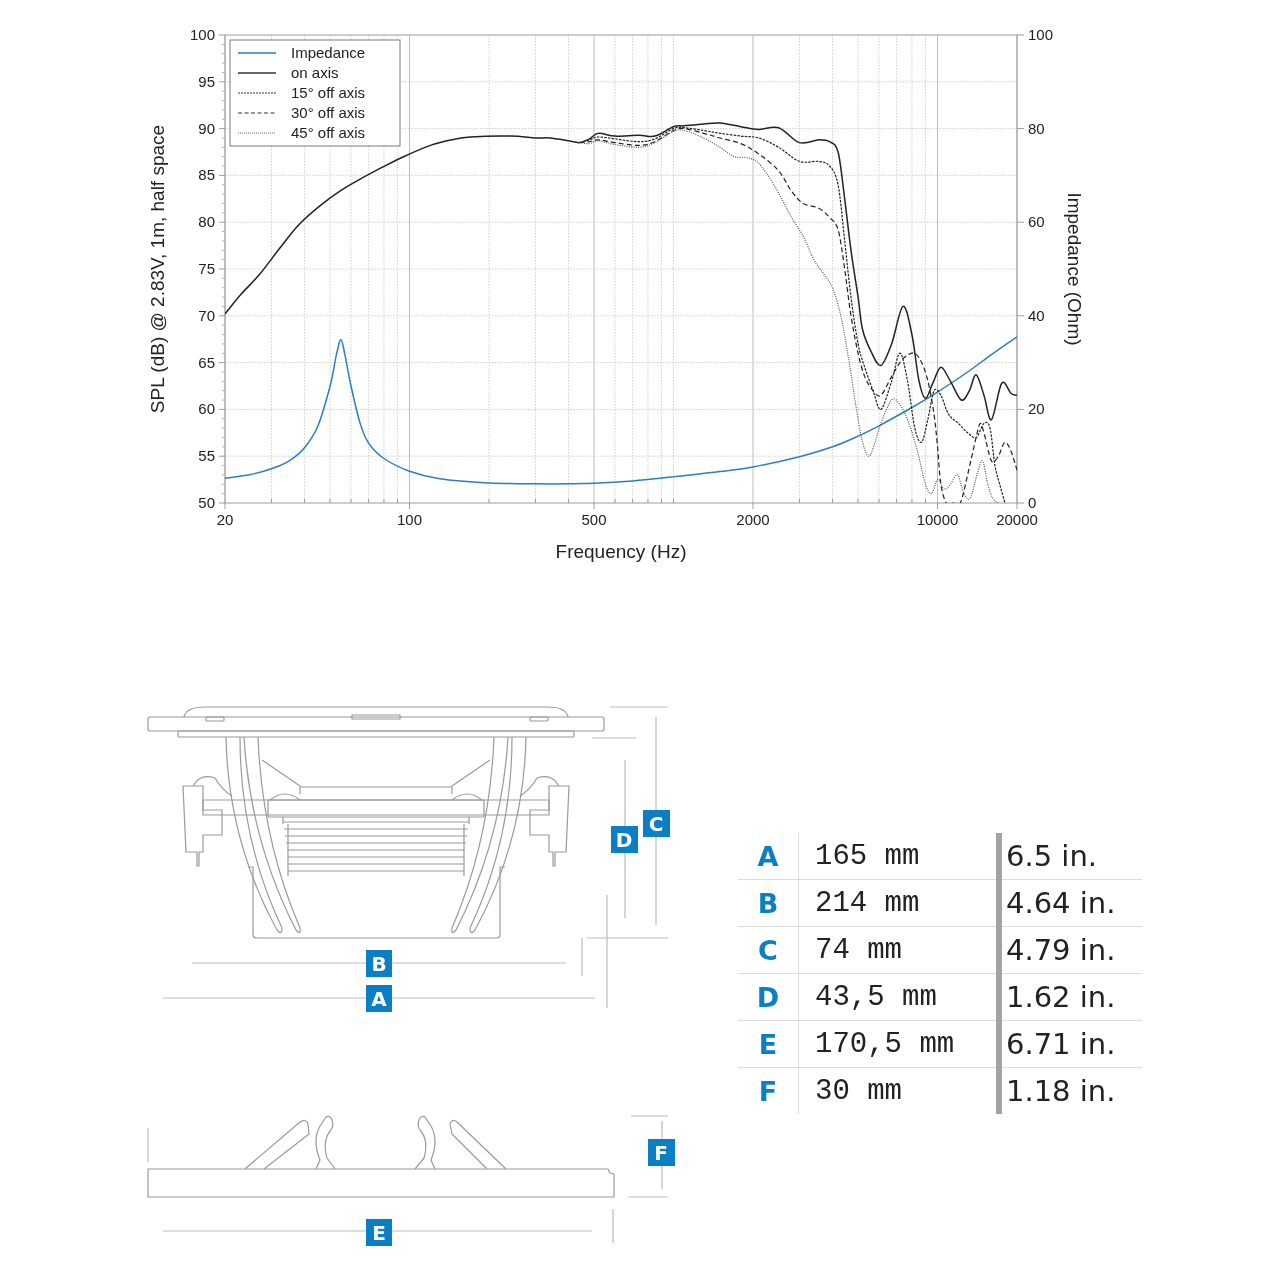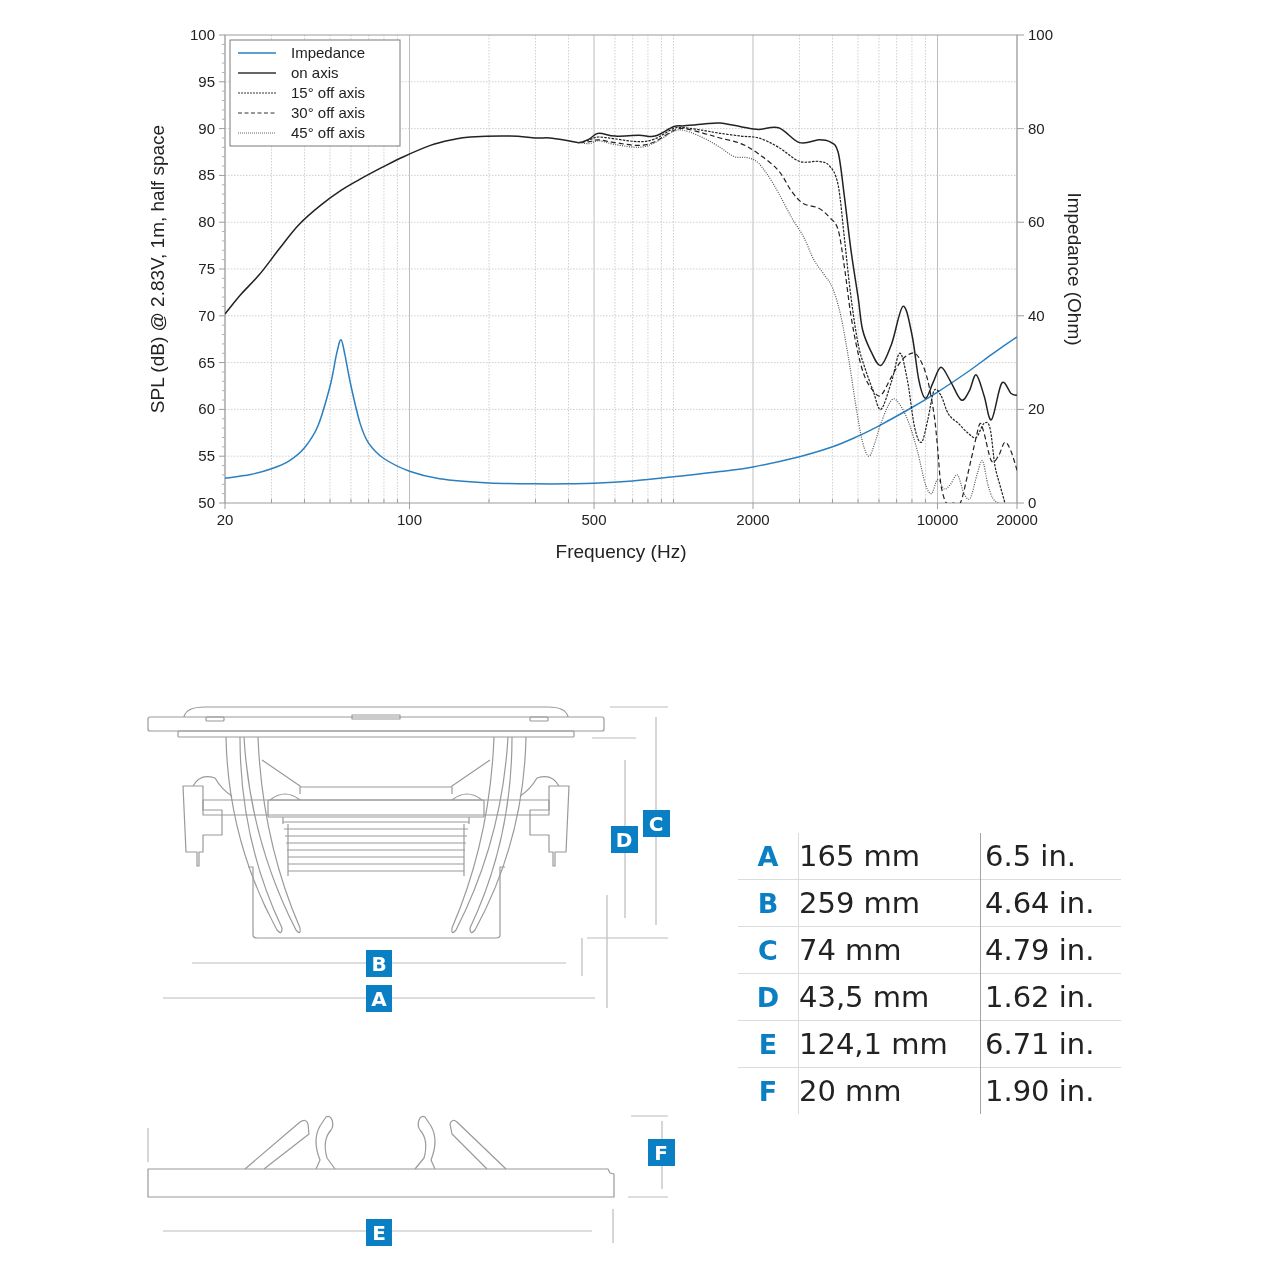--- a/index.html
+++ b/index.html
@@ -8,21 +8,21 @@
   #chart-svg { position: absolute; left: 0; top: 0; }
   .tick-label { font-size: 15px; fill: #222; font-family: "Liberation Sans", sans-serif; }
   .axis-title { font-size: 19px; fill: #222; font-family: "Liberation Sans", sans-serif; }
   .legend-text { font-size: 15px; fill: #222; font-family: "Liberation Sans", sans-serif; }
   #drawing-svg { position: absolute; left: 0; top: 680px; }
   .badge-text { font-family: "DejaVu Sans", sans-serif; font-weight: bold; font-size: 20px; fill: #fff; }
   .dim-table { position: absolute; left: 738px; top: 833px; border-collapse: collapse; }
   .dim-table td { height: 46px; padding: 0; font-family: "DejaVu Sans", sans-serif; font-size: 29px; color: #222; vertical-align: middle; }
   .dim-table tr + tr td { border-top: 1px solid #dcdcdc; }
   .dim-table td.col-letter { width: 60px; color: #0a7fc3; font-weight: bold; font-size: 27px; text-align: center; border-right: 1px solid #dcdcdc; }
-  .dim-table td.col-mm { width: 181px; padding-left: 0; border-right: 1px solid #a3a3a3; }
+  .dim-table td.col-mm { width: 181px; padding-left: 16px; border-right: 6px solid #a3a3a3; font-family: Liberation Mono, monospace; }
   .dim-table td.col-in { width: 136px; padding-left: 4px; }
 </style>
 </head>
 <body>
 
 <svg id="chart-svg" width="1280" height="580" viewBox="0 0 1280 580" xmlns="http://www.w3.org/2000/svg">
   <g id="grid-layer">
       <line x1="225" y1="35" x2="225" y2="503" stroke="#bdbdbd" stroke-width="1" stroke-dasharray=""></line>
       <line x1="271.4880923906998" y1="35" x2="271.4880923906998" y2="503" stroke="#cfcfcf" stroke-width="1" stroke-dasharray="1.5 1.5"></line>
       <line x1="304.47191885529105" y1="35" x2="304.47191885529105" y2="503" stroke="#cfcfcf" stroke-width="1" stroke-dasharray="1.5 1.5"></line>
@@ -306,37 +306,37 @@
 
 <table class="dim-table">
   <tbody>
     <tr>
       <td class="col-letter">A</td>
       <td class="col-mm">165 mm</td>
       <td class="col-in">6.5 in.</td>
     </tr>
     <tr>
       <td class="col-letter">B</td>
-      <td class="col-mm">259 mm</td>
+      <td class="col-mm">214 mm</td>
       <td class="col-in">4.64 in.</td>
     </tr>
     <tr>
       <td class="col-letter">C</td>
       <td class="col-mm">74 mm</td>
       <td class="col-in">4.79 in.</td>
     </tr>
     <tr>
       <td class="col-letter">D</td>
       <td class="col-mm">43,5 mm</td>
       <td class="col-in">1.62 in.</td>
     </tr>
     <tr>
       <td class="col-letter">E</td>
-      <td class="col-mm">124,1 mm</td>
+      <td class="col-mm">170,5 mm</td>
       <td class="col-in">6.71 in.</td>
     </tr>
     <tr>
       <td class="col-letter">F</td>
-      <td class="col-mm">20 mm</td>
-      <td class="col-in">1.90 in.</td>
+      <td class="col-mm">30 mm</td>
+      <td class="col-in">1.18 in.</td>
     </tr>
   </tbody>
 </table>
 
 </body></html>

